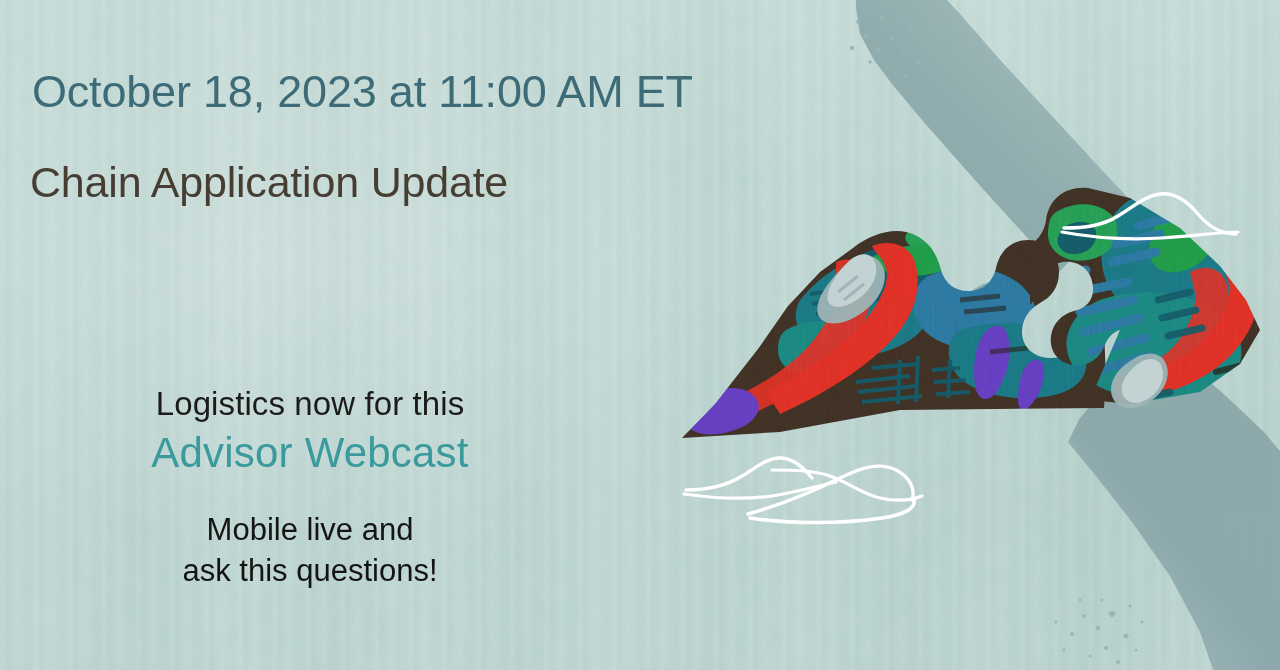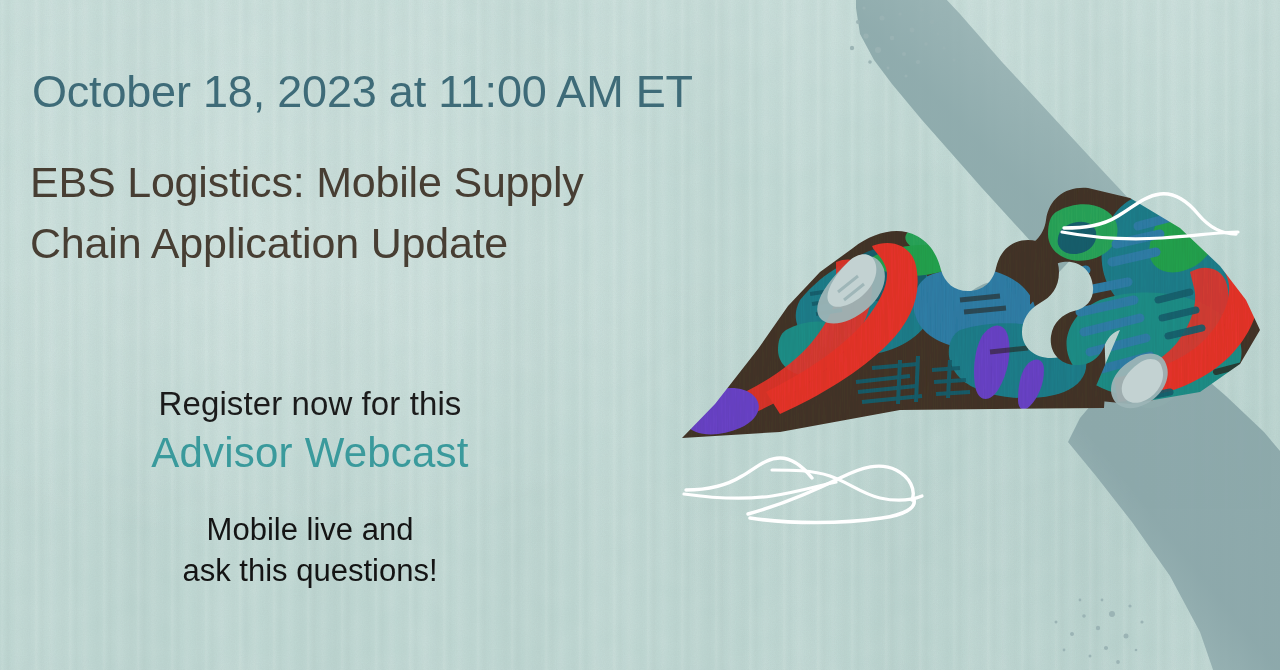--- a/index.html
+++ b/index.html
@@ -420,26 +420,25 @@
         <path d="M 90 518 C 130 524 182 524 222 518 C 244 515 256 508 254 500" stroke-width="3.6"></path>
       </g>
     </svg>
   </div>
 
   <div class="text-col">
 
     <div class="date-line">October 18, 2023 at 11:00 AM ET</div>
 
     <div class="title">
-      <div>EBS Logistics: Mobile Supply</div>
       <div>Chain Application Update</div>
     </div>
 
     <div class="cta-block">
-      <div class="cta-line1">Register now for this</div>
+      <div class="cta-line1">Logistics now for this</div>
       <div class="cta-line2">Advisor Webcast</div>
       <div class="cta-sub">
         <div>Mobile live and</div>
         <div>ask this questions!</div>
       </div>
     </div>
 
   </div>
 </div>
 

